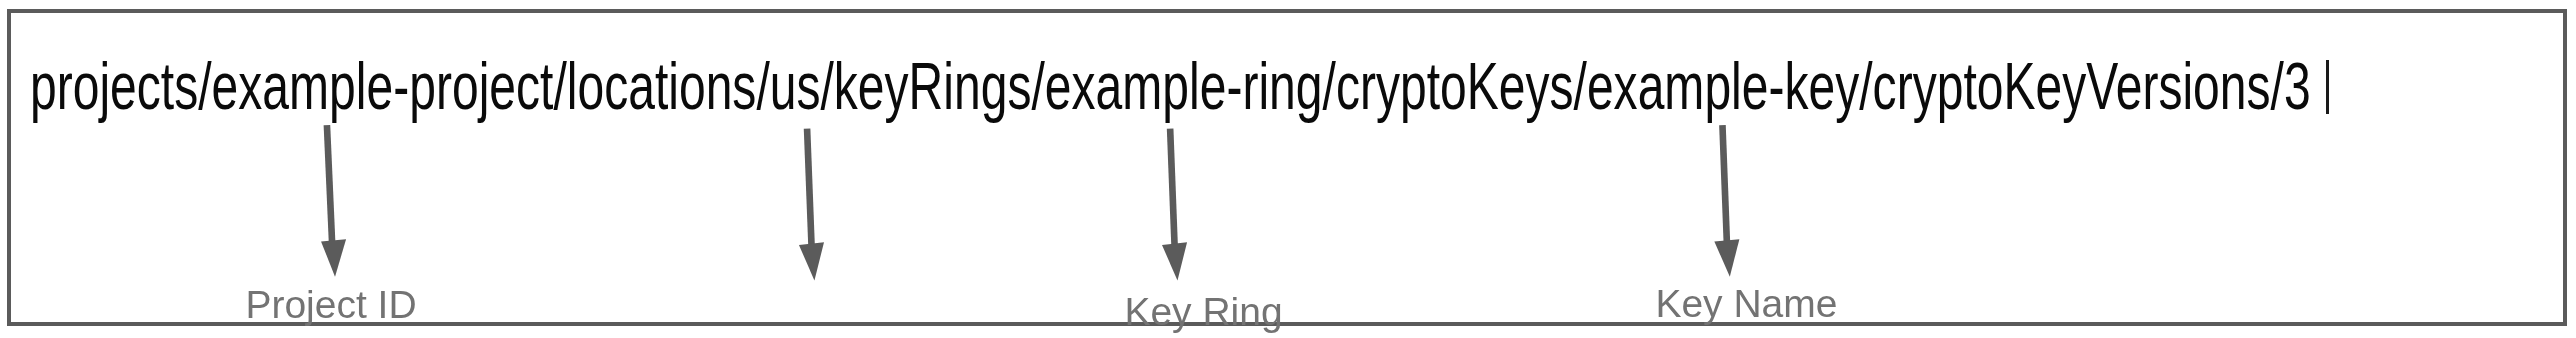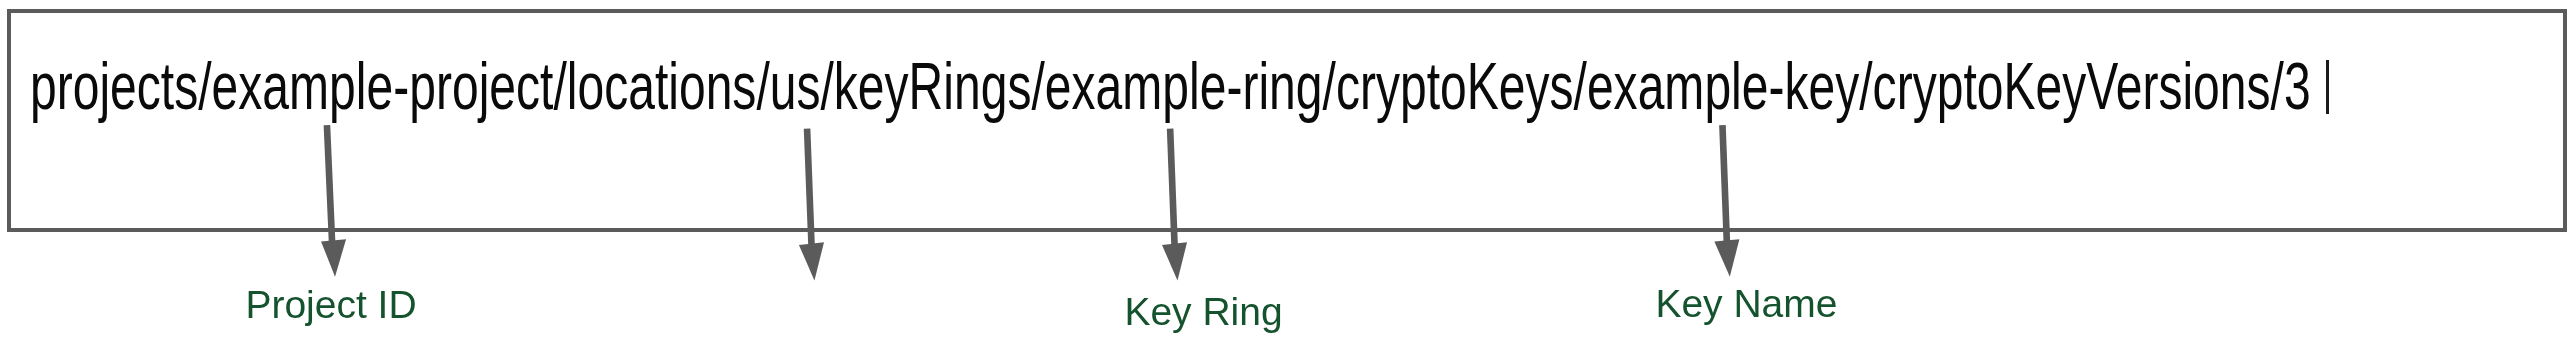--- a/index.html
+++ b/index.html
@@ -13,21 +13,21 @@
     width: 2576px;
     height: 339px;
     background: #ffffff;
     overflow: hidden;
   }
   .path-box {
     position: absolute;
     left: 7.4px;
     top: 8.8px;
     width: 2560px;
-    height: 223px;
+    height: 317px;
     box-sizing: border-box;
     border: 4.4px solid #5b5b5b;
     background: #ffffff;
   }
   .resource-path {
     position: absolute;
     left: 19px;
     top: 40px;
     font-size: 66px;
     line-height: 66px;
@@ -57,21 +57,21 @@
     stroke: #5b5b5b;
     stroke-width: 9;
   }
   .arrow-layer polygon {
     fill: #5b5b5b;
   }
   .seg-label {
     position: absolute;
     font-size: 39px;
     line-height: 1;
-    color: #14532d;
+    color: #737373;
     white-space: nowrap;
   }
   .lbl-project-id { left: 234px;  top: 272px; }
   .lbl-region     { left: 753px; top: 278px; }
   .lbl-key-ring   { left: 1113px; top: 279px; }
   .lbl-key-name   { left: 1644px; top: 271px; }
 </style>
 </head>
 <body>
 

